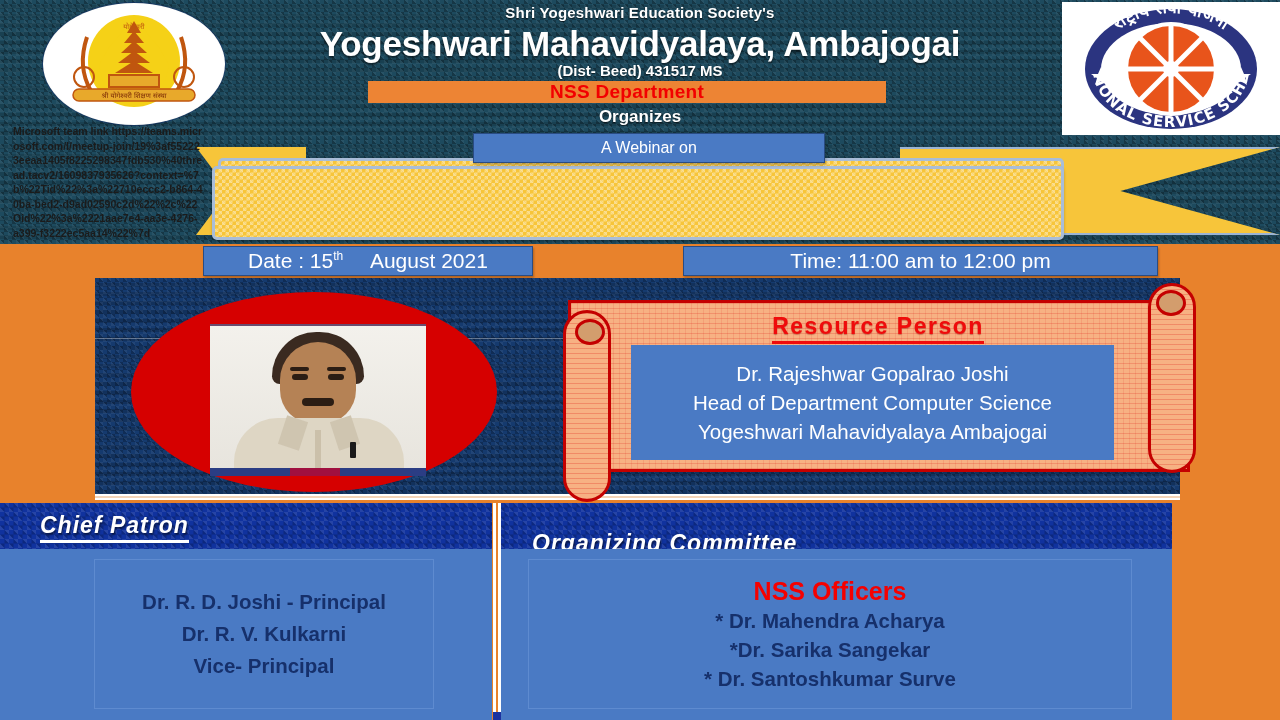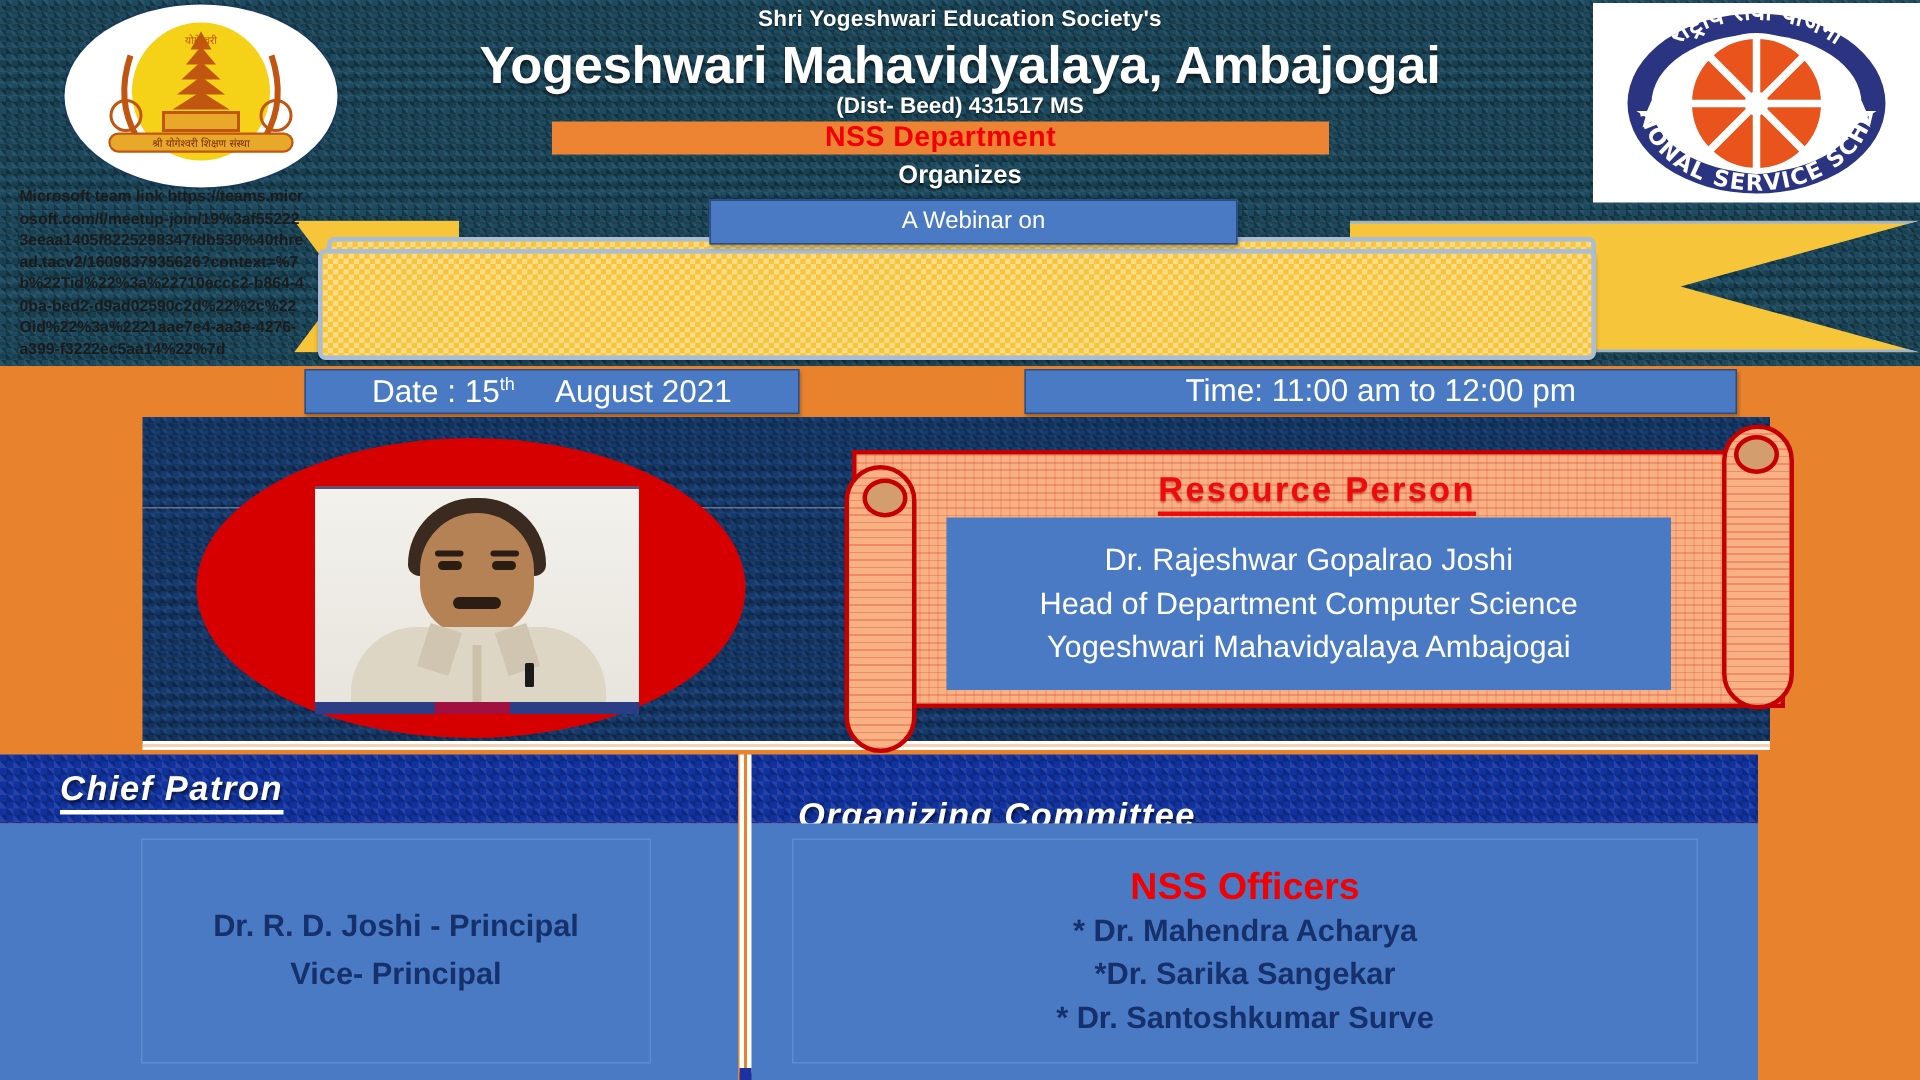--- a/index.html
+++ b/index.html
@@ -458,20 +458,21 @@
 
   <div id="bottom-left-orange"></div>
 
   <div id="bottom-left">
     <div id="chief-patron-head" class="panel-head weave-blue">
       <span>Chief Patron</span>
     </div>
     <div class="panel-body">
       <div id="chief-patron-box">
         <div>Dr. R. D. Joshi - Principal</div>
+        <div>Dr. R. V. Kulkarni</div>
         <div>Vice- Principal</div>
       </div>
     </div>
   </div>
 
   <div id="bottom-divider">
     <div class="l1"></div>
       <div class="l2"></div>
       <div class="cap"></div>
   </div>

